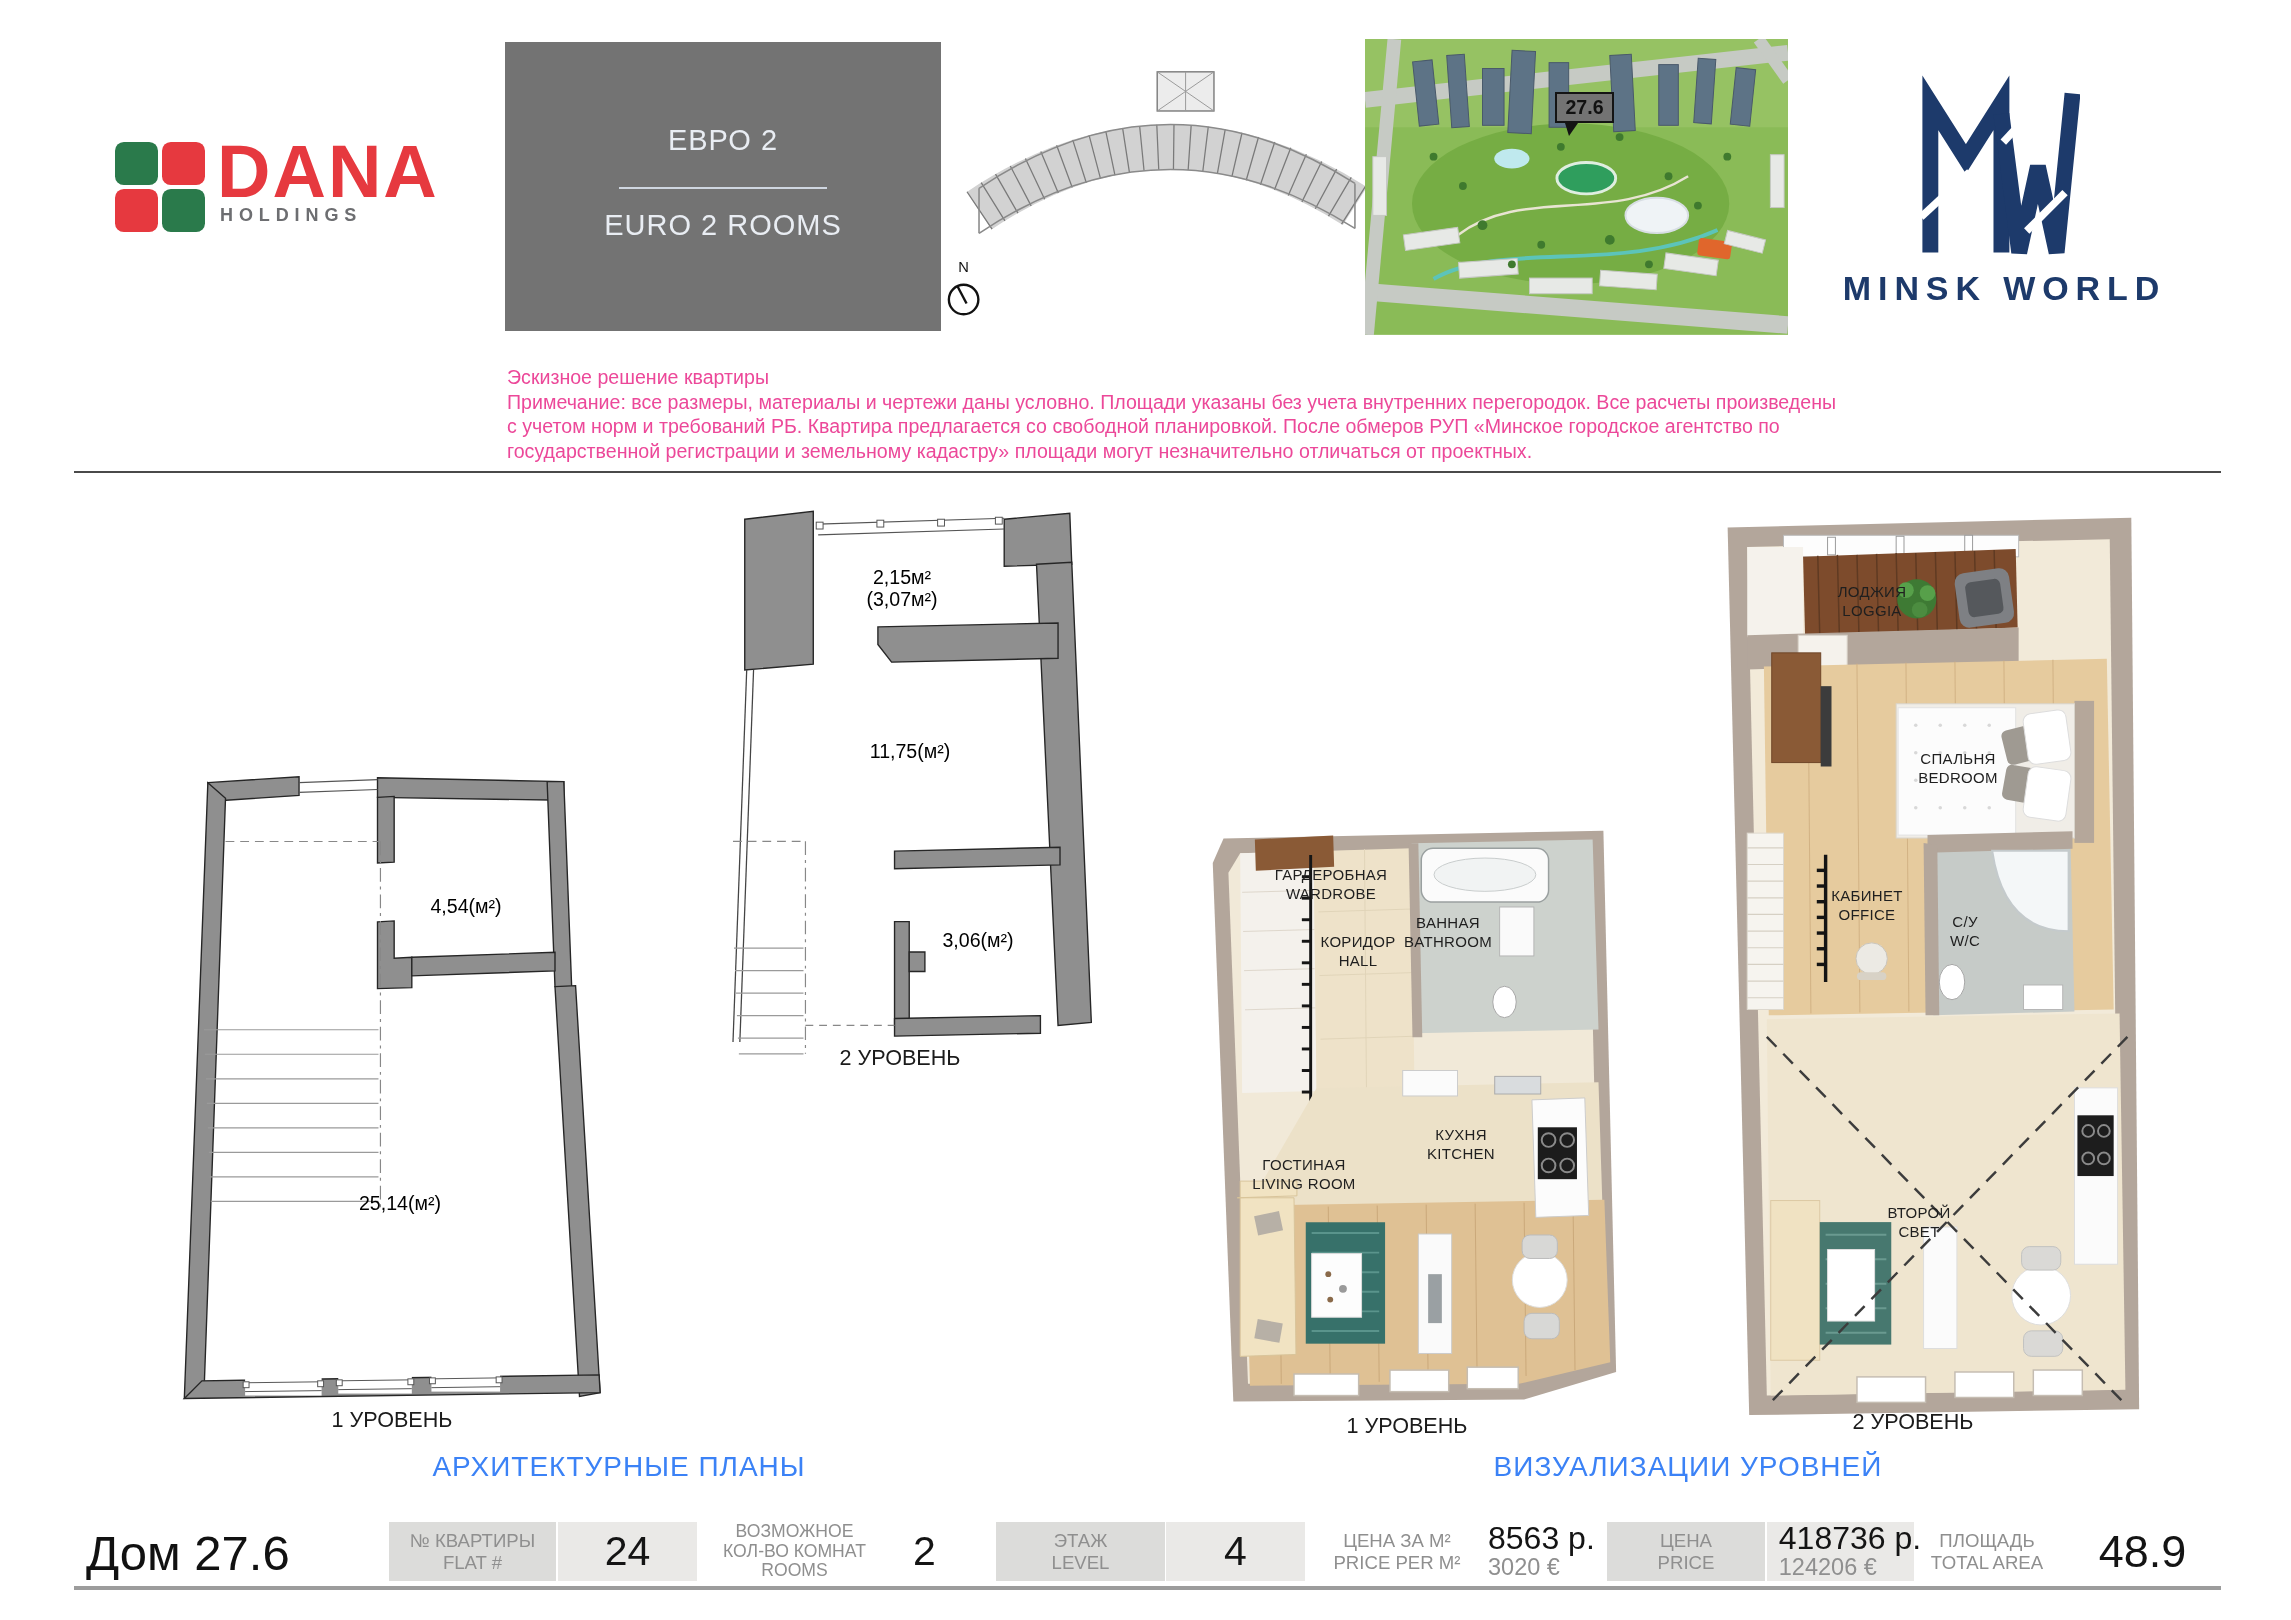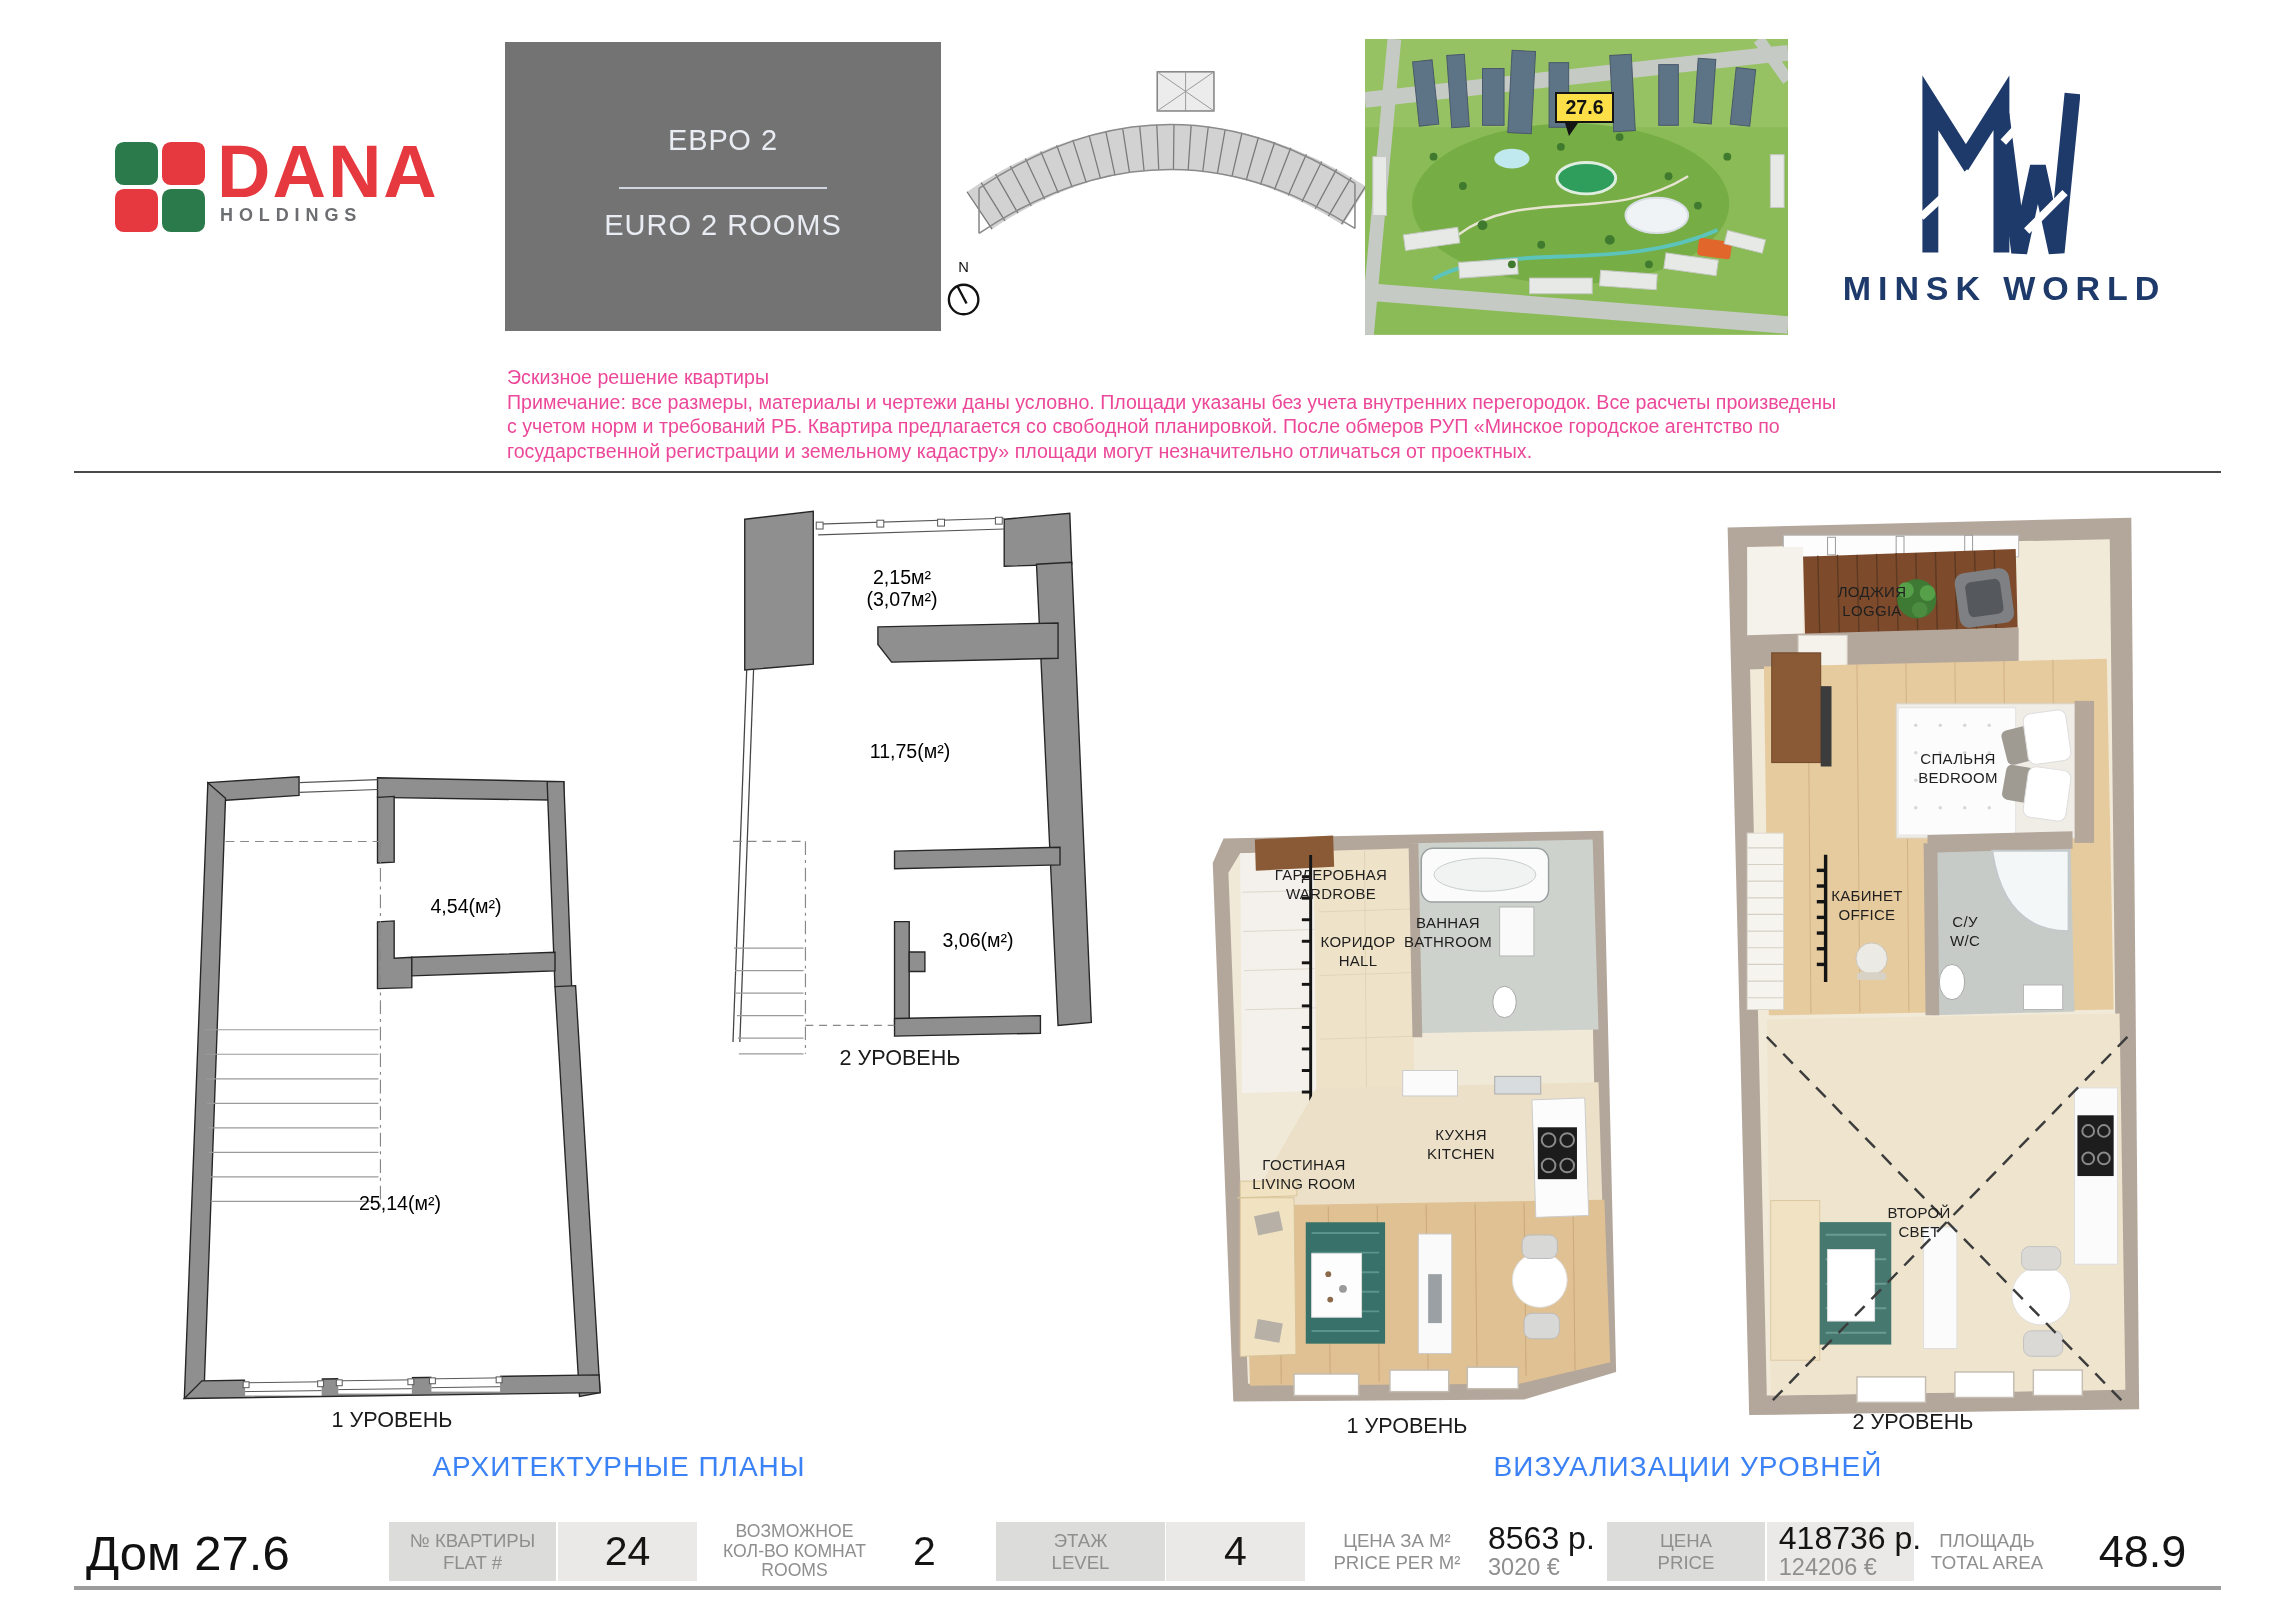--- a/index.html
+++ b/index.html
@@ -16,21 +16,21 @@
               letter-spacing:5.9px;color:#6d6e71;}
   .title-box{position:absolute;left:505px;top:42px;width:436px;height:289px;background:#737373;}
   .title-ru{position:absolute;left:50%;top:82px;transform:translateX(-50%);
             font-size:29px;letter-spacing:1px;color:#e9edf3;white-space:nowrap;}
   .title-divider{position:absolute;left:50%;top:145px;transform:translateX(-50%);
                  width:208px;height:2px;background:#cfd6e0;}
   .title-en{position:absolute;left:50%;top:167px;transform:translateX(-50%);
             font-size:29px;letter-spacing:1px;color:#e9edf3;white-space:nowrap;}
   .compass-n{position:absolute;left:949px;top:259px;width:29px;text-align:center;
              font-size:14.7px;color:#111;}
-  .callout{position:absolute;left:1555px;top:92px;width:55px;height:27.4px;background:#fde047;
+  .callout{position:absolute;left:1555px;top:92px;width:55px;height:27.4px;background:#737373;
            border:2px solid #141414;font-size:19.6px;font-weight:700;color:#111;
            text-align:center;line-height:27.4px;}
   .callout-tip{position:absolute;left:1565px;top:123px;width:0;height:0;
                border-left:4.9px solid transparent;border-right:9.8px solid transparent;
                border-top:13.7px solid #141414;}
   .mw-word{position:absolute;left:1821px;top:269px;width:367px;text-align:center;
            font-size:34px;font-weight:700;letter-spacing:6.9px;color:#1d3a6b;white-space:nowrap;}
   
   .disclaimer{position:absolute;left:507px;top:365px;font-size:19.6px;line-height:24.5px;color:#ec4899;}
   

